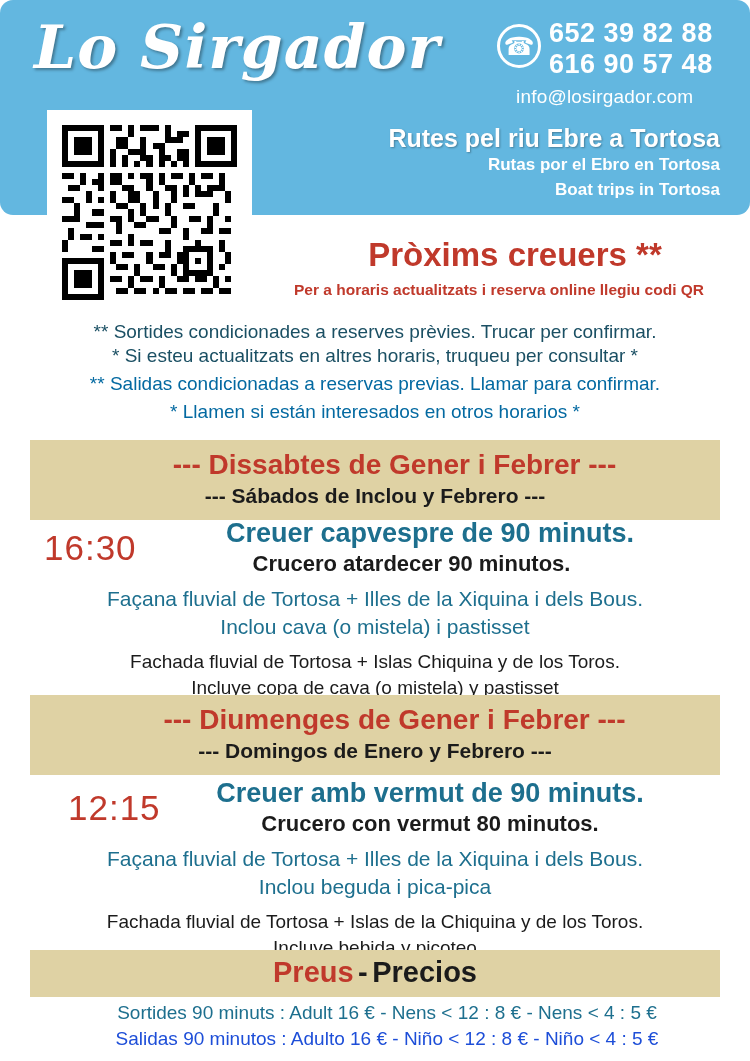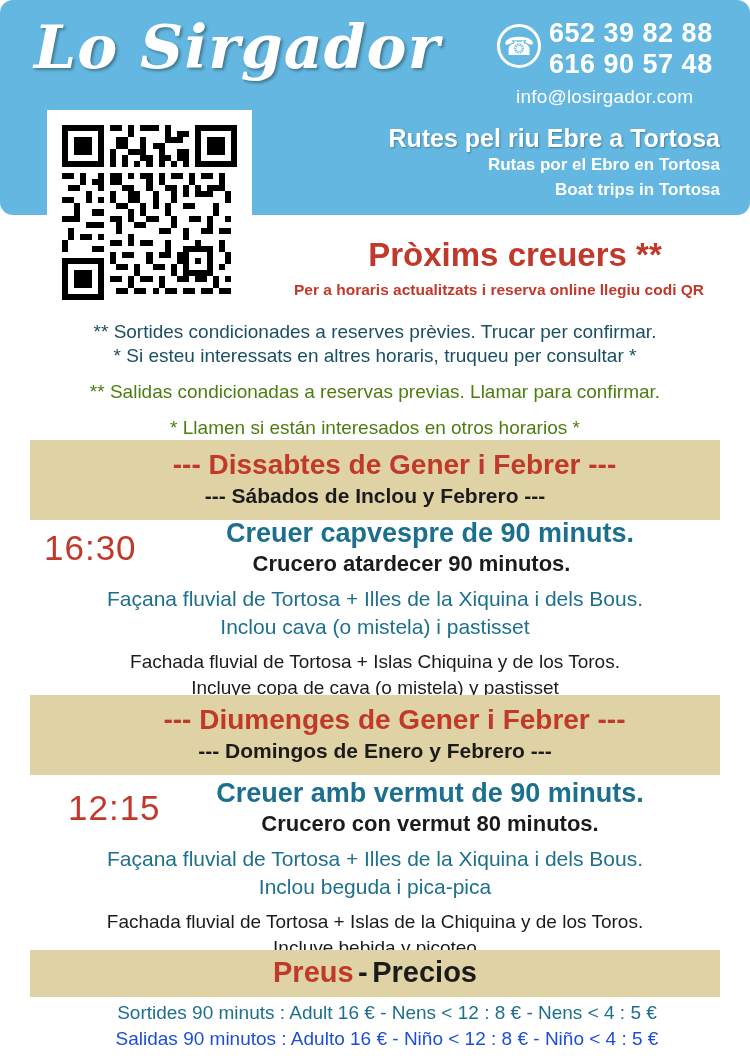--- a/index.html
+++ b/index.html
@@ -144,24 +144,24 @@
     top: 320px;
     width: 750px;
     text-align: center;
   }
   .note-ca {
     color: #1a4f63;
     font-size: 19px;
     line-height: 24px;
   }
   .note-es {
-    color: #4d7c0f;
+    color: #0369a1;
     font-size: 19px;
     line-height: 24px;
-    margin-top: 12px;
+    margin-top: 4px;
   }
 
   
   .band {
     position: absolute;
     left: 30px;
     width: 690px;
     background: #dfd2a4;
     text-align: center;
     padding: 8px 0 10px 0;
@@ -429,21 +429,21 @@
         <rect x="26" y="27" width="2" height="1"></rect>
     </g>
   </svg>
 </div>
 
 <div class="proxims">Pròxims creuers **</div>
 <div class="proxims-sub">Per a horaris actualitzats i reserva online llegiu codi QR</div>
 
 <div class="notes">
   <div class="note-ca">** Sortides condicionades a reserves prèvies.  Trucar per confirmar.</div>
-  <div class="note-ca">* Si esteu interessats en altres horaris, truqueu per consultar *</div>
+  <div class="note-ca">* Si esteu actualitzats en altres horaris, truqueu per consultar *</div>
   <div class="note-es">** Salidas condicionadas a reservas previas. Llamar para confirmar.</div>
   <div class="note-es">* Llamen si están interesados en otros horarios *</div>
 </div>
 
 <div class="band" style="top:440px;">
   <div class="band-ca">--- Dissabtes de Gener i Febrer ---</div>
   <div class="band-es">--- Sábados de Inclou y Febrero ---</div>
 </div>
 
 <div class="time" style="left:44px; top:528px;">16:30</div>

